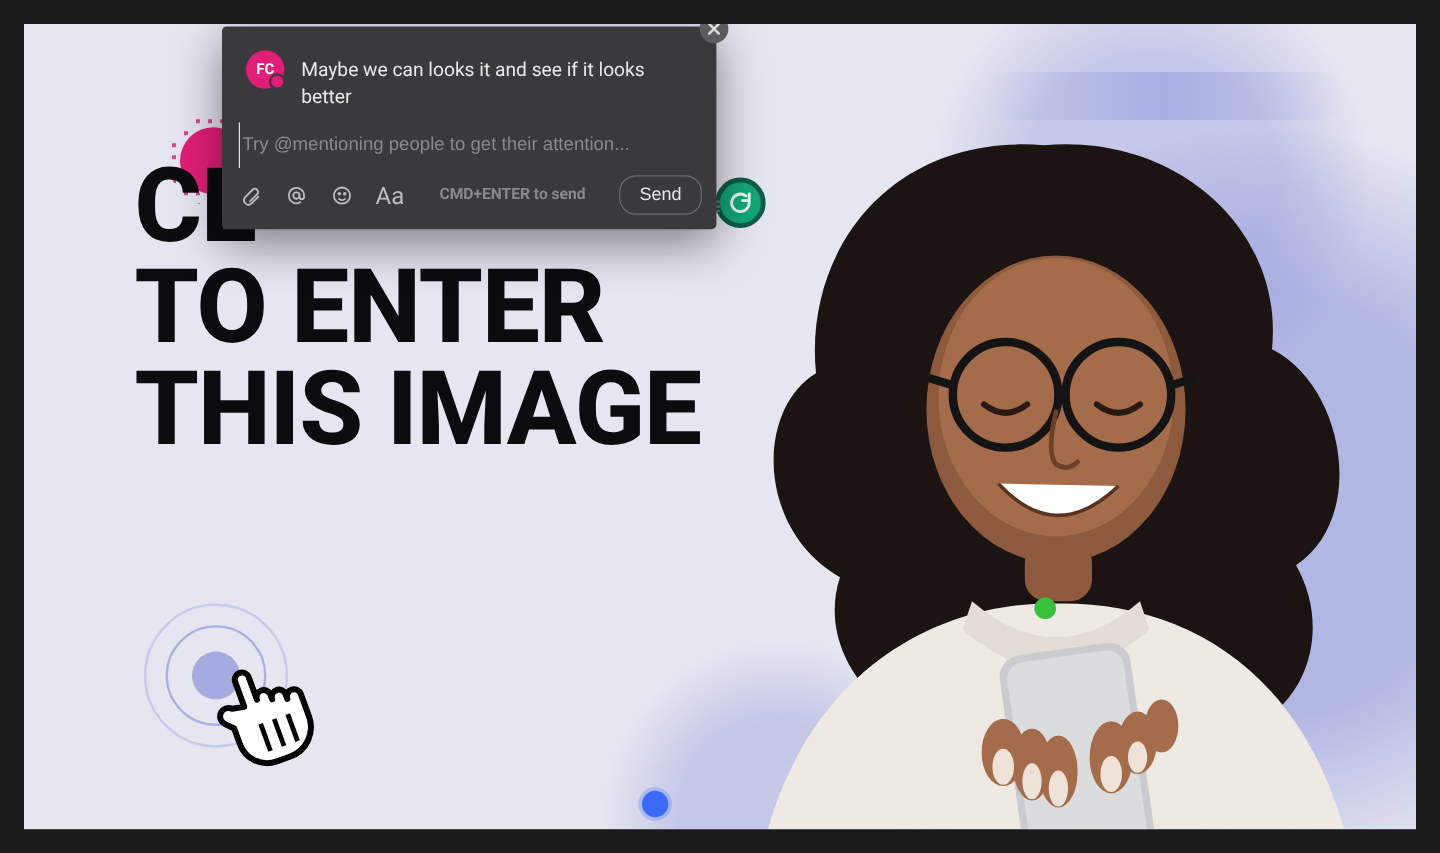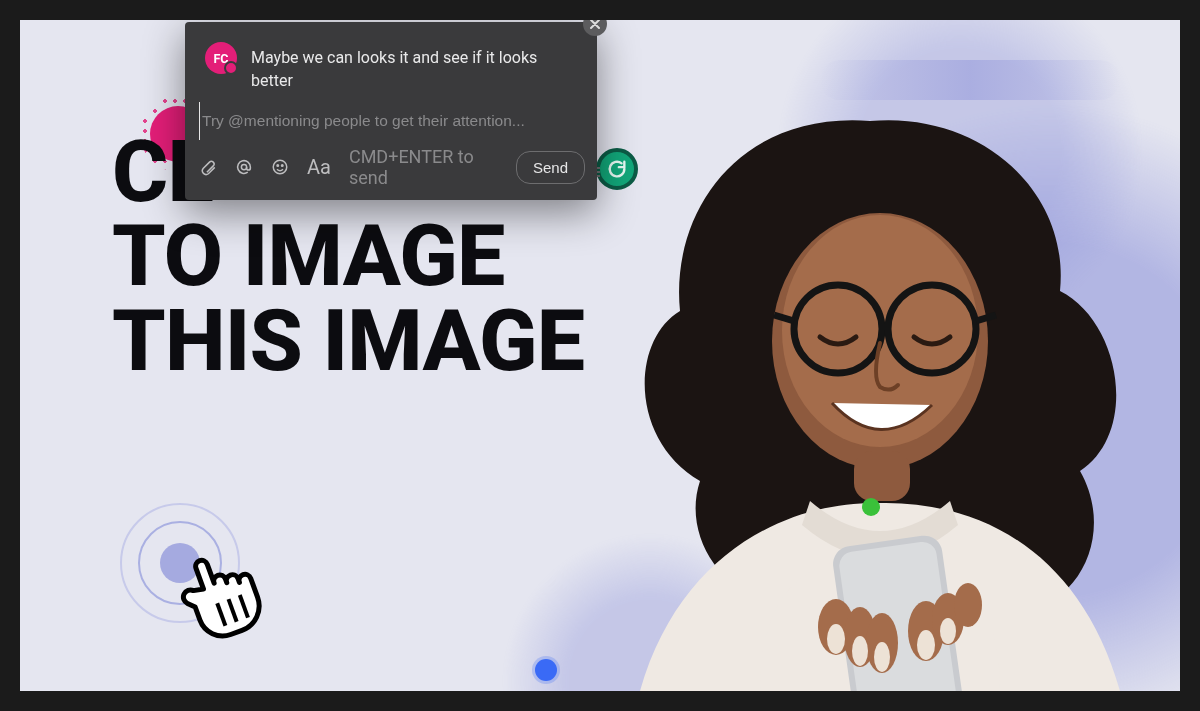--- a/index.html
+++ b/index.html
@@ -116,21 +116,21 @@
     width:100%; background:transparent; border:none; outline:none; color:#e6e6e7;
     font-size:15.5px; padding:10px 2px;
     border-left:1px solid #e6e6e7;
   }
   .pop-input::placeholder{ color:#8a8a8c; }
   .pop-toolbar{
     display:flex; align-items:center; gap:18px; padding:6px 12px 12px 14px;
   }
   .tb-icon{ width:20px;height:20px; color:#bdbdbf; display:flex;align-items:center;justify-content:center; cursor:pointer;}
   .tb-icon.textAa{ font-weight:400; font-size:20px; width:auto;}
-  .tb-hint{ margin-left:auto; color:#8a8a8c; font-size:18px;}
+  .tb-hint{ margin-left:auto; color:#8a8a8c; font-size:13px;font-weight:bold;}
   .send-btn{
     margin-left:10px; background:transparent; color:#e6e6e7; border:1px solid #6d6d6f;
     padding:7px 16px; font-size:15px; border-radius:14px; cursor:pointer;
   }
 
   
   .g-badge{
     position:absolute; left:576px; top:128px; width:42px;height:42px;border-radius:50%;
     background:#12a87a; display:flex;align-items:center;justify-content:center;
     border:4px solid #0c5c46;
@@ -211,21 +211,21 @@
       <ellipse cx="366" cy="574" rx="9" ry="15"></ellipse>
       <ellipse cx="388" cy="560" rx="8" ry="13"></ellipse>
     </g>
   </svg>
 
   <div class="pink-badge">
       <div class="notch"></div>
     </div>
 
   <div class="headline"><span>CL</span>
-<span>TO IMAGE</span>
+<span>TO ENTER</span>
 <span>THIS IMAGE</span></div>
 
   <div class="target">
     <div class="ring r1"></div>
     <div class="ring r2"></div>
     <div class="dot"></div>
   </div>
 
   <svg class="cursor" viewBox="0 0 100 100">
     <g transform="rotate(-20 50 50)">

